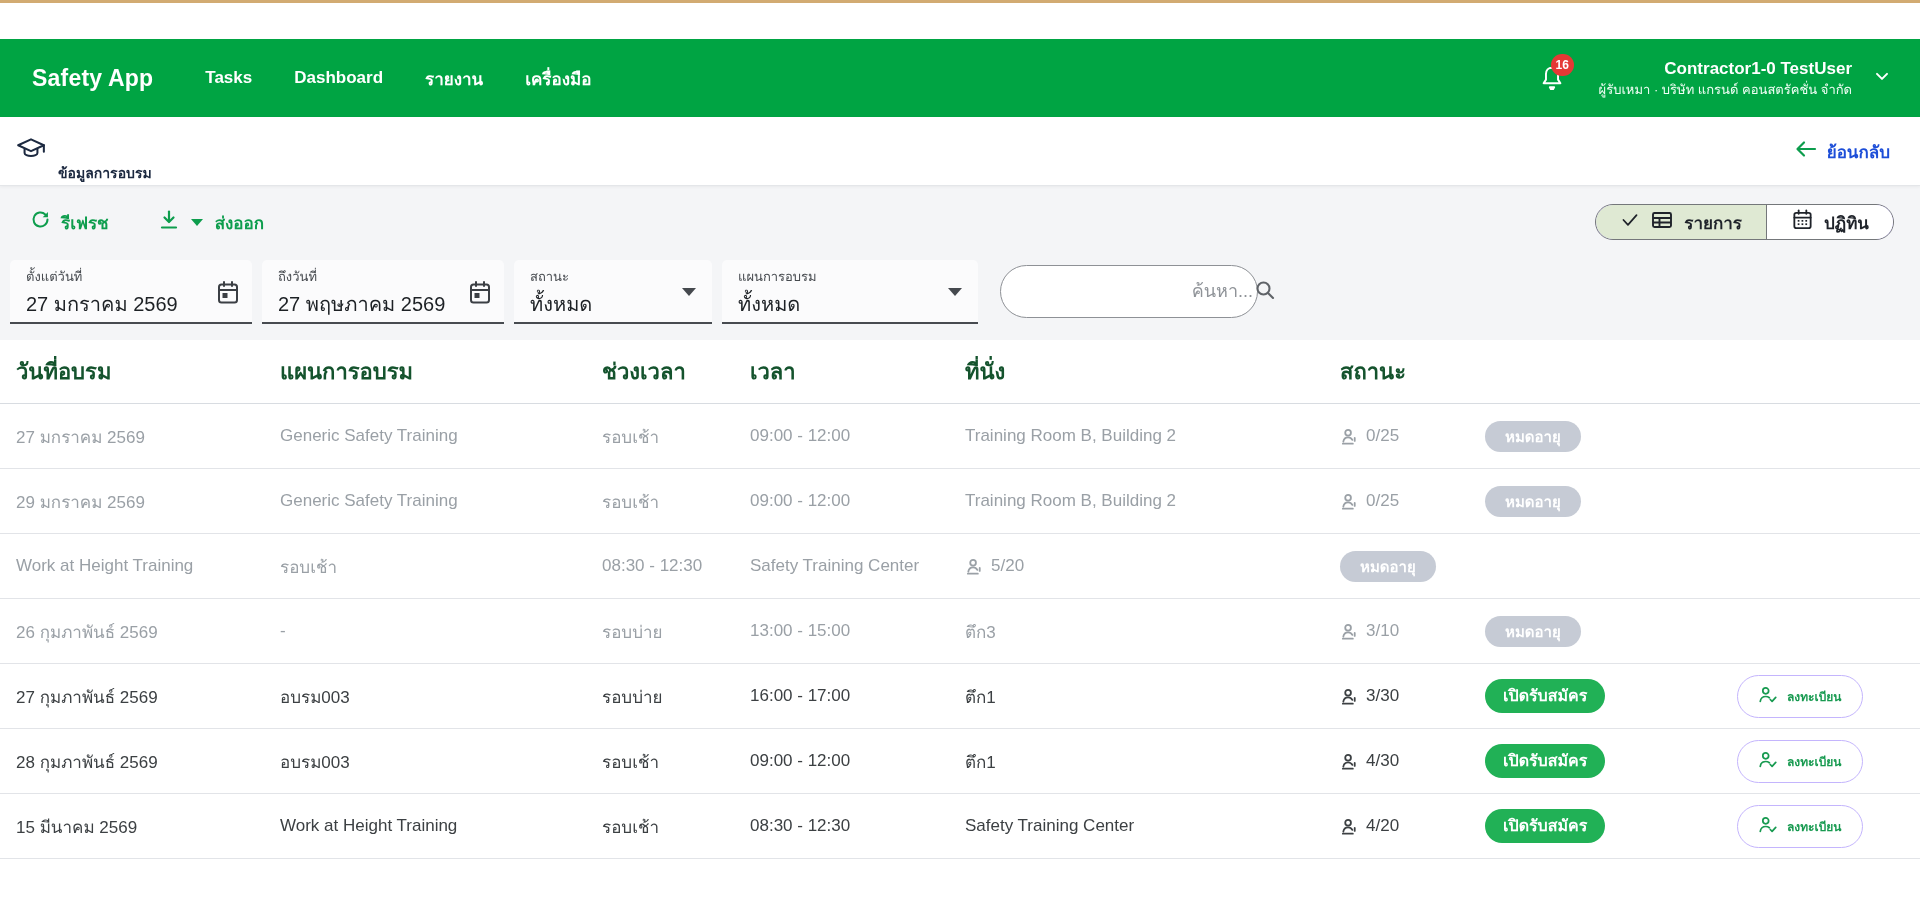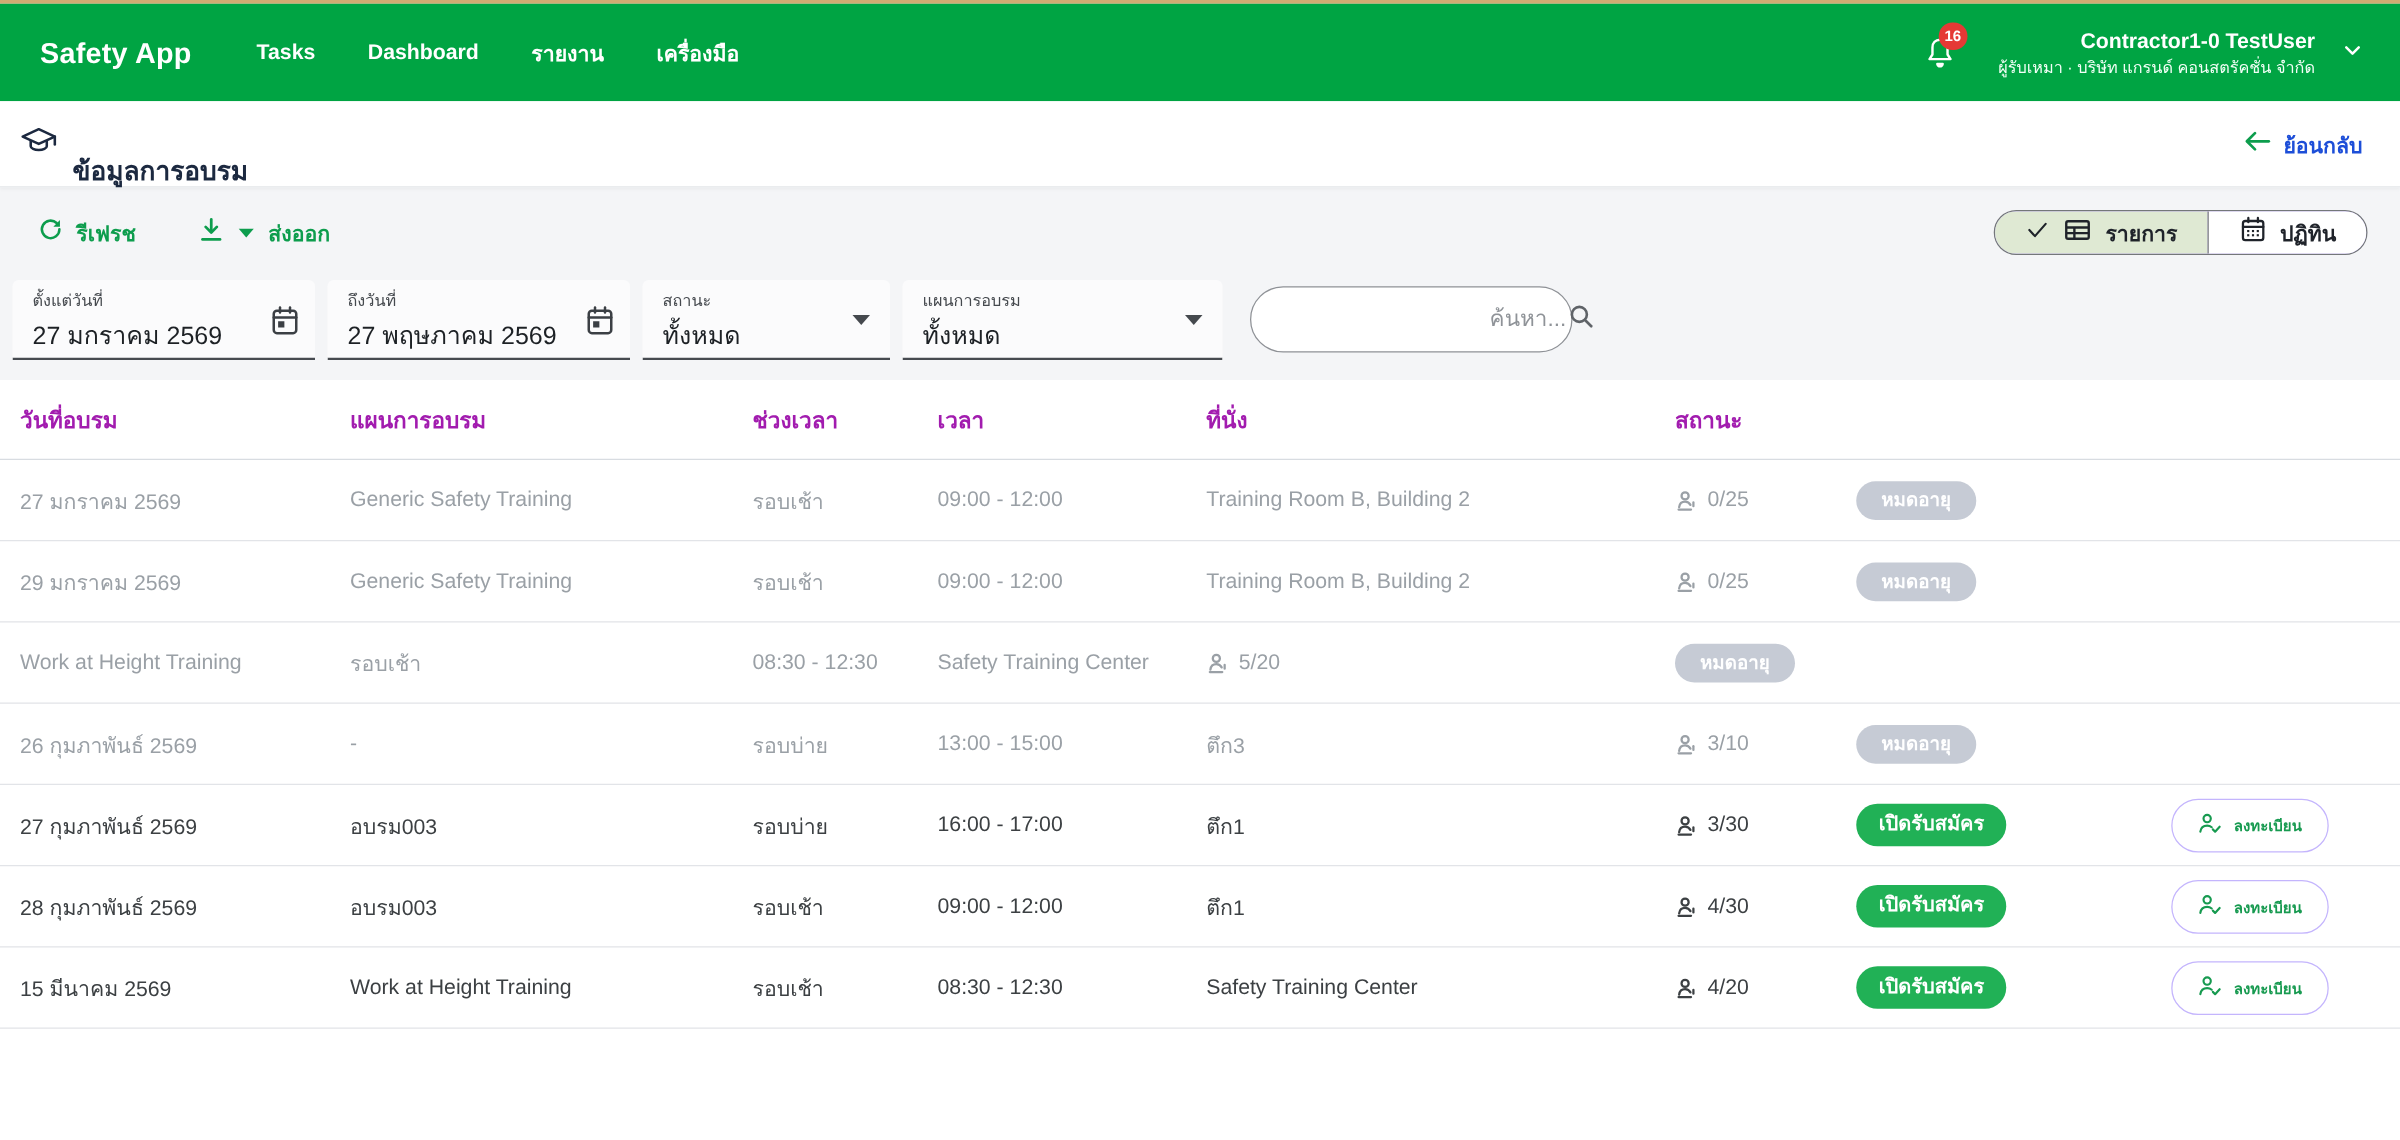--- a/index.html
+++ b/index.html
@@ -4,41 +4,41 @@
 <style>
   * { margin:0; padding:0; box-sizing:border-box; }
   html,body { width:1920px; height:912px; background:#fff; overflow:hidden;
     font-family:"Liberation Sans","DejaVu Sans",sans-serif; color:#202124; }
 
   
   .top-strip { height:3px; background:#d2ab72; }
 
   
   .app-bar { height:78px; background:#00a443; display:flex; align-items:center;
-    padding:0 28px 0 32px; color:#fff; }
+    padding:0 28px 0 32px; color:#fff;margin-top:36px; }
   .brand { font-size:23px; font-weight:700; letter-spacing:.2px; margin-right:52px; }
   .nav { display:flex; align-items:center; gap:42px; }
   .nav-item { font-size:17px; font-weight:600; color:#fff; cursor:pointer; }
   .app-bar .spacer { flex:1; }
   .bell-wrap { position:relative; margin-right:34px; cursor:pointer; }
   .bell-wrap svg { display:block; }
   .badge { position:absolute; top:-10px; left:12px; background:#e53935; color:#fff;
     font-size:12px; font-weight:700; min-width:22px; height:22px; border-radius:11px;
     display:flex; align-items:center; justify-content:center; padding:0 5px; }
   .user-block { text-align:right; margin-right:20px; line-height:1.35; }
   .user-name { font-size:17px; font-weight:700; }
   .user-sub  { font-size:13px; font-weight:400; color:#f2fff7; }
   .chevron { display:flex; align-items:center; cursor:pointer; }
 
   
   .title-row { height:69px; background:#fff; display:flex; align-items:center;
     padding:0 30px 0 16px; border-bottom:1px solid #e4e6e9;
     box-shadow:0 1px 3px rgba(0,0,0,.05); position:relative; z-index:2; }
   .title-left { display:flex; align-items:center; gap:12px; color:#1c2940; }
-  .page-title { font-size:21px; font-weight:700; color:#1c2940;margin-top:43px; }
+  .page-title { font-size:14px; font-weight:700; color:#1c2940;margin-top:43px; }
   .title-row .spacer { flex:1; }
   .back-link { display:flex; align-items:center; gap:10px; color:#1d4ed8;
     font-size:17px; font-weight:600; cursor:pointer; }
 
   
   .gray-section { background:#f4f5f7; padding:0 0 16px 0; }
   .toolbar-row { display:flex; align-items:center; padding:18px 26px 14px 30px; }
   .tool-link { display:flex; align-items:center; gap:10px; color:#0d9d4d;
     font-size:17px; font-weight:600; cursor:pointer; }
   .tool-link + .tool-link { margin-left:50px; }
@@ -70,21 +70,21 @@
     align-items:center; padding:0 16px 0 20px; }
   .search-pill input { border:none; outline:none; flex:1; font-size:18px;
     font-family:inherit; color:#1d2125; background:transparent;text-align:right; }
   .search-pill input::placeholder { color:#8f9398; }
 
   
   .table { background:#fff; }
   .trow, .thead { display:grid;
     grid-template-columns:264px 322px 148px 215px 375px 145px 230px 1fr;
     align-items:center; padding-left:16px; }
-  .thead { height:64px; font-size:18px; font-weight:700; color:#a21caf;
+  .thead { height:64px; font-size:22px; font-weight:700; color:#14532d;
     border-bottom:1px solid #d8dce1; }
   .trow { height:65px; border-bottom:1px solid #e2e4e8; font-size:17px; }
   .trow .cell { color:#3c4043; }
   .trow.expired .cell { color:#9aa0a6; }
   .seats { display:flex; align-items:center; gap:7px; }
   .seat-ic { display:flex; color:#3c4043; }
   .trow.expired .seat-ic { color:#9aa0a6; }
   .pill { display:inline-flex; align-items:center; justify-content:center;
     border-radius:18px; color:#fff; font-size:15px; font-weight:600;
     padding:8px 20px; line-height:1; }

